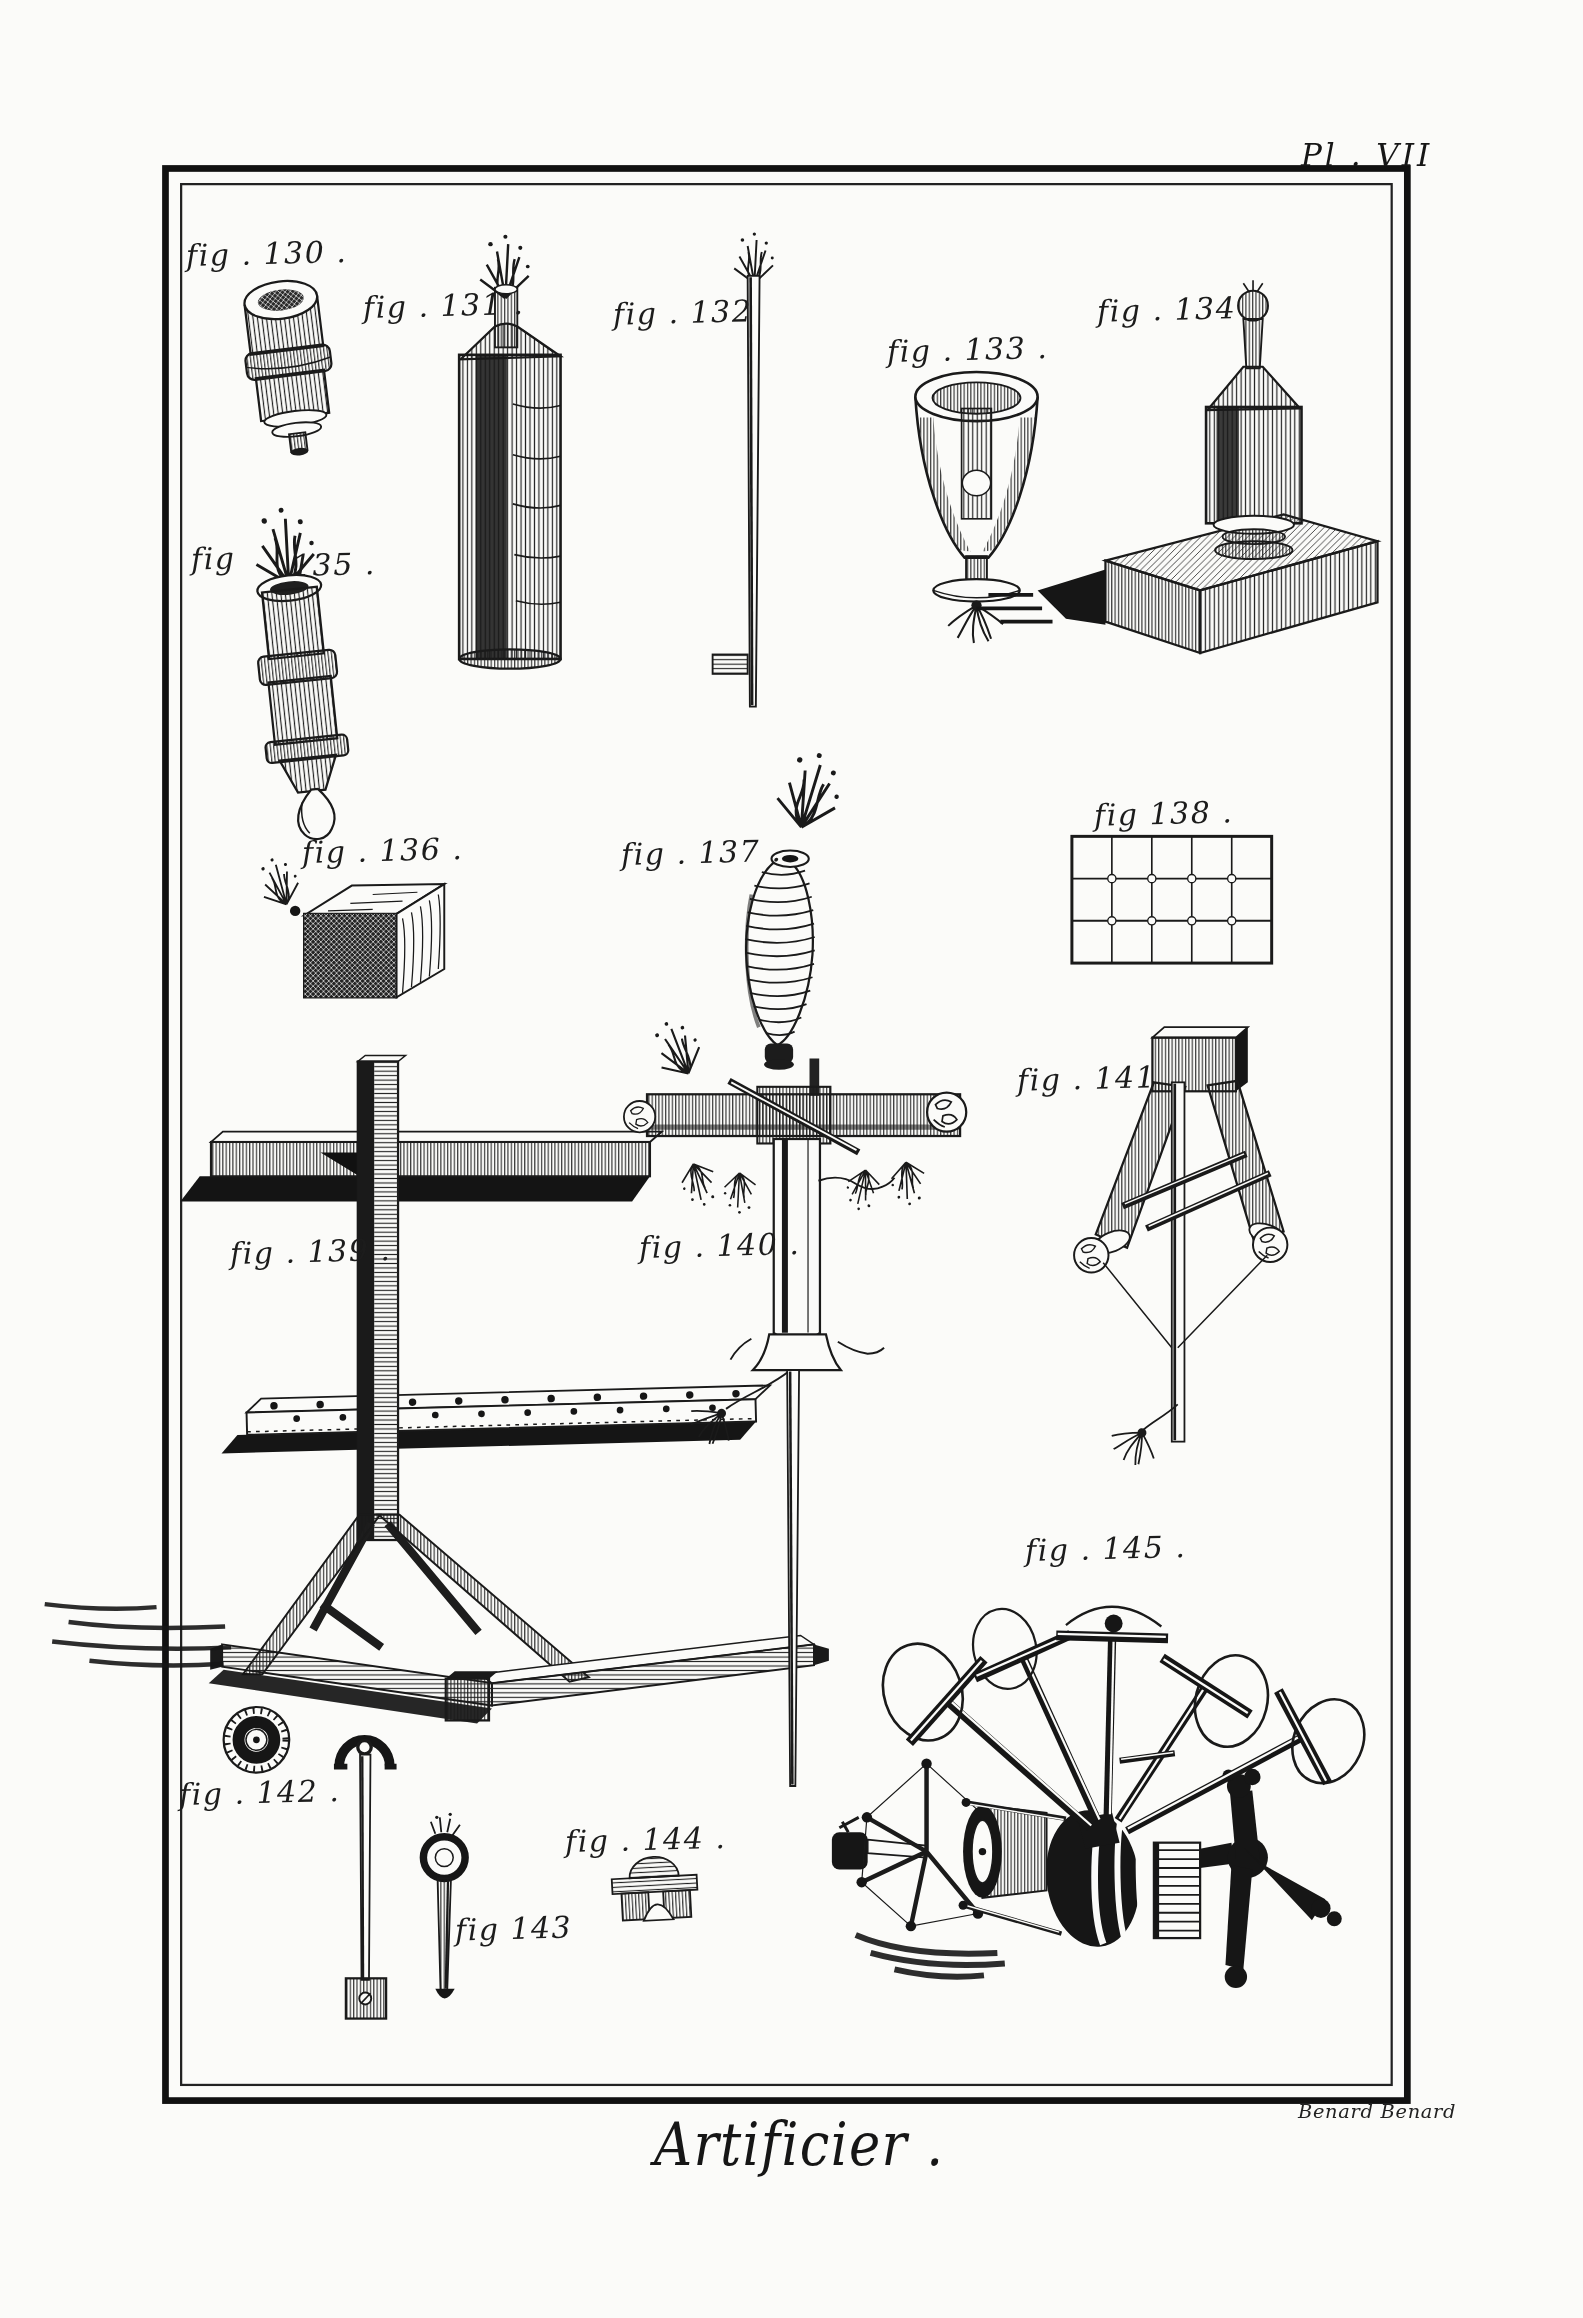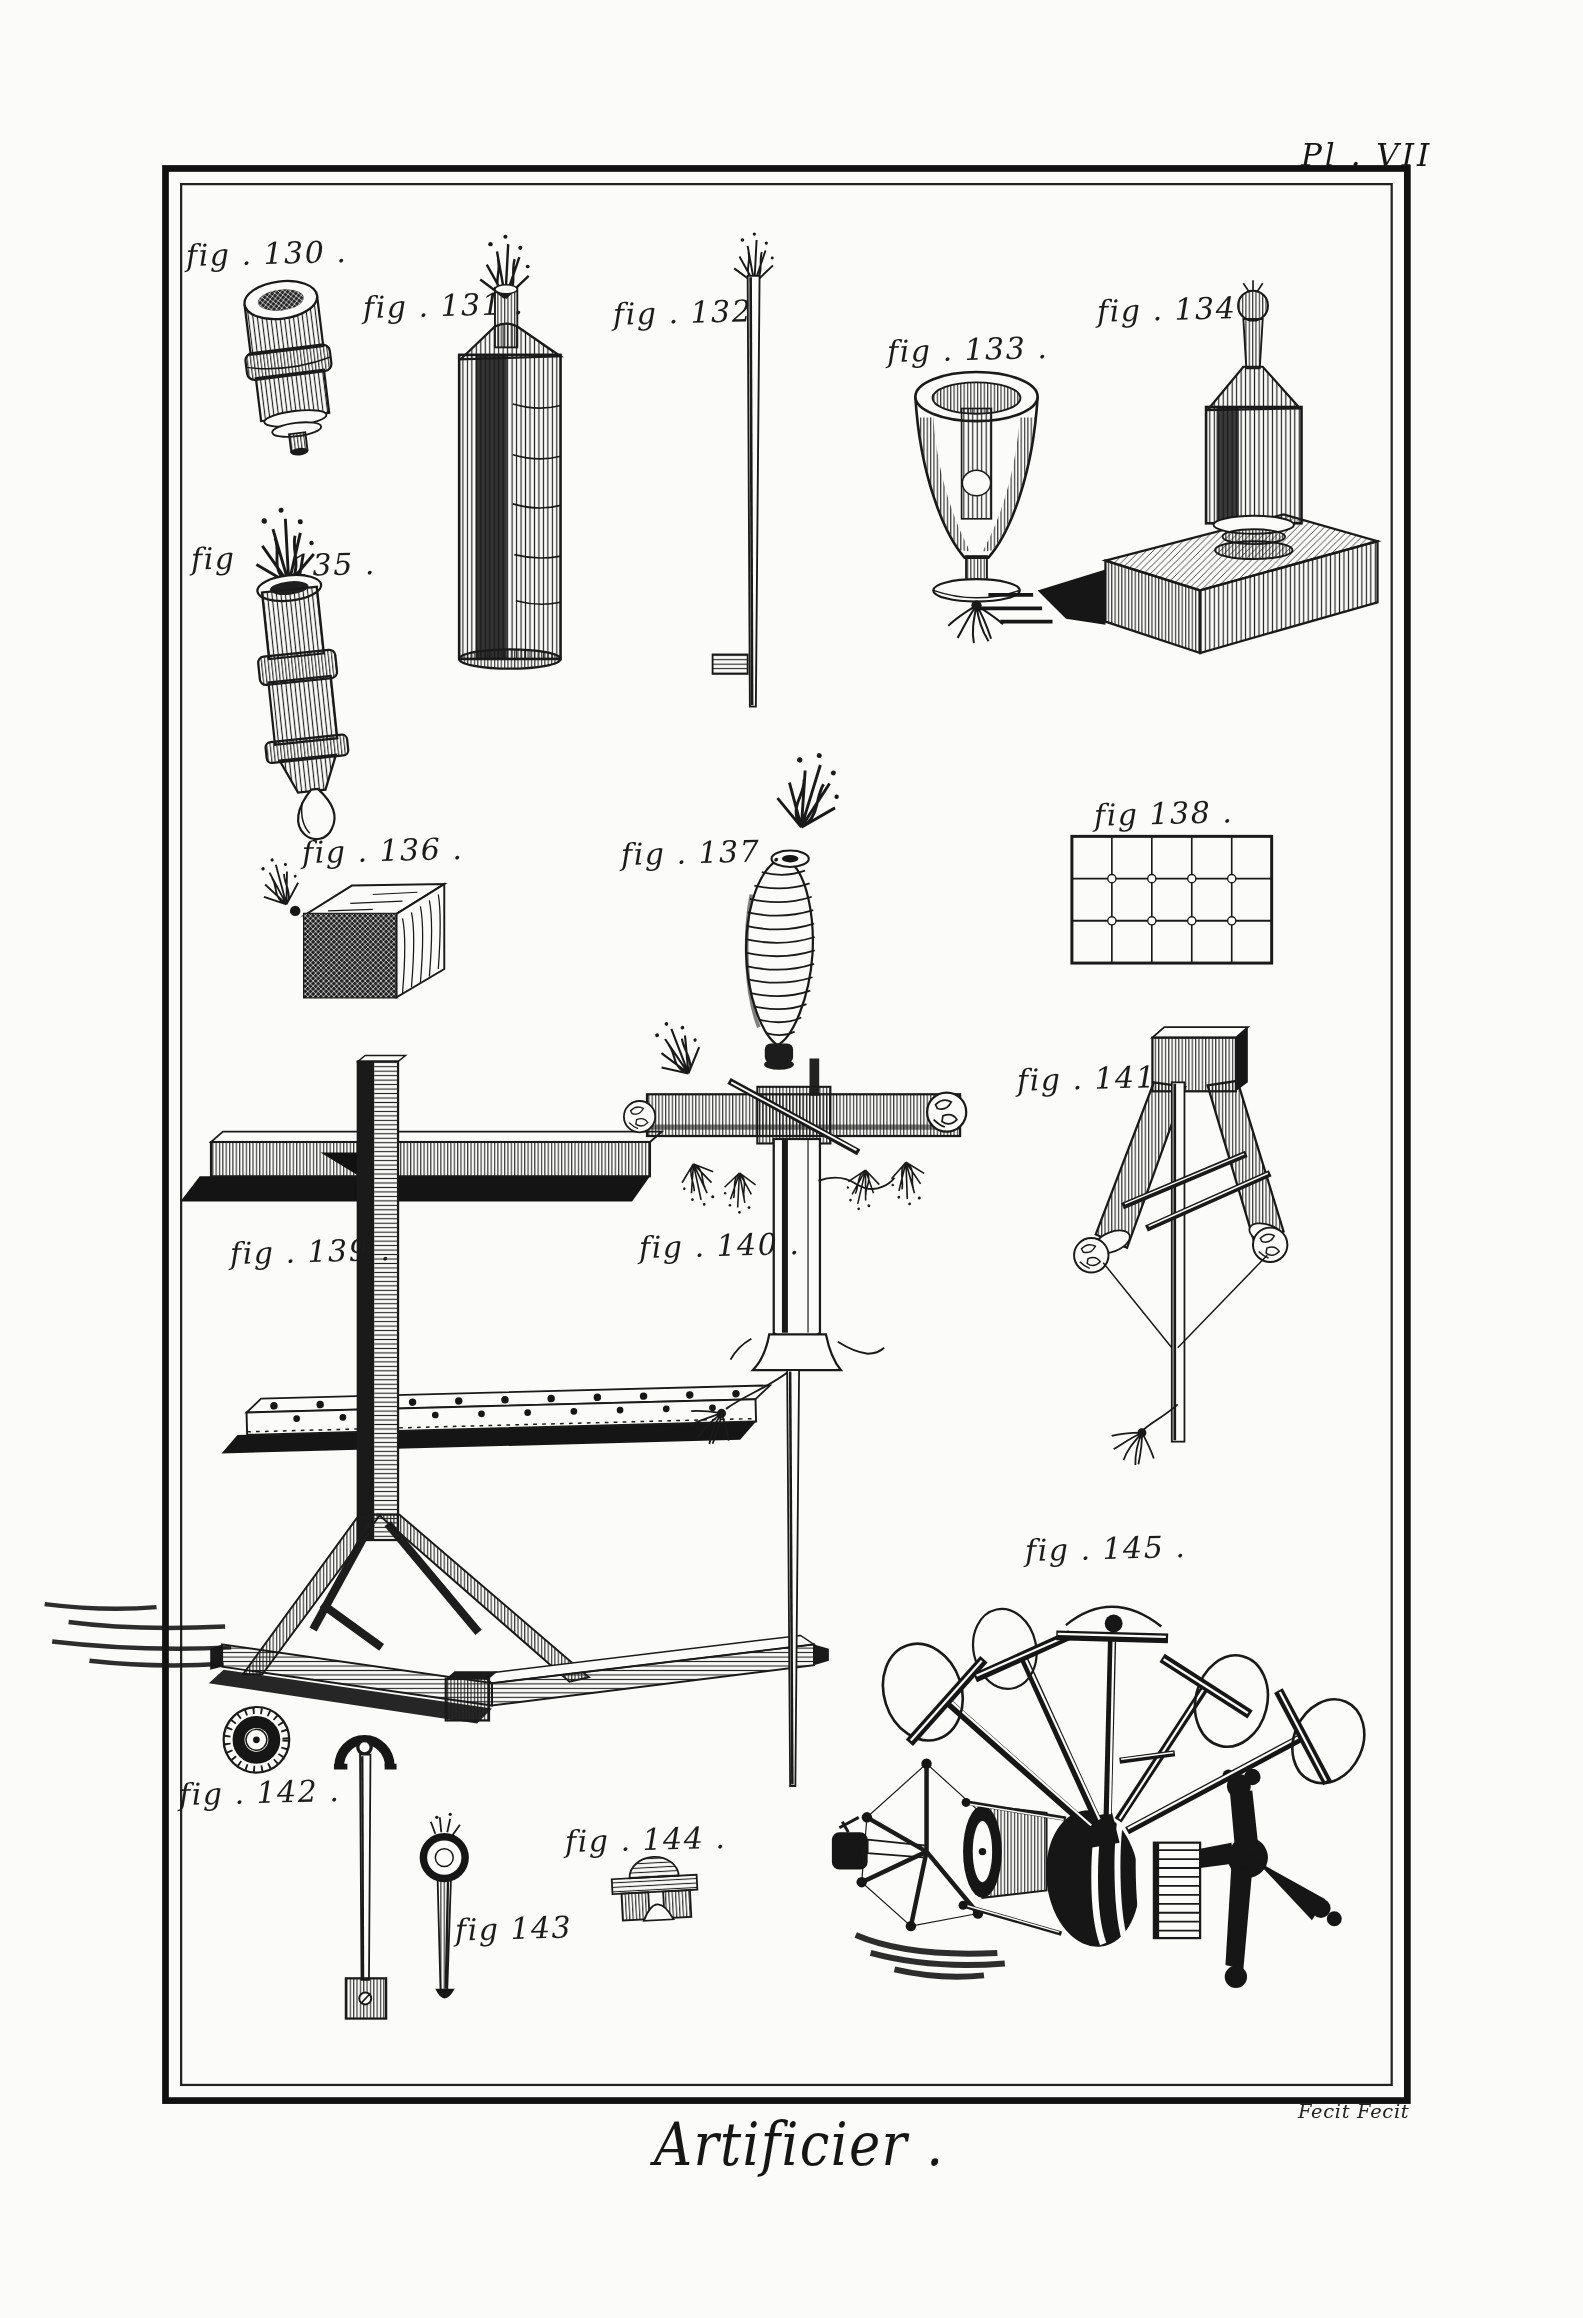--- a/index.html
+++ b/index.html
@@ -395,16 +395,16 @@
 <span class="flabel" style="left:1094px;top:796px">fig 138 .</span>
 <span class="flabel" style="left:230px;top:1234px">fig . 139 .</span>
 <span class="flabel" style="left:639px;top:1228px">fig . 140 .</span>
 <span class="flabel" style="left:1017px;top:1061px">fig . 141</span>
 <span class="flabel" style="left:179px;top:1775px">fig . 142 .</span>
 <span class="flabel" style="left:455px;top:1911px">fig 143</span>
 <span class="flabel" style="left:565px;top:1822px">fig . 144 .</span>
 <span class="flabel" style="left:1025px;top:1531px">fig . 145 .</span>
 
 <span class="plate-title">Artificier .</span>
-<span class="engraver">Fecit Fecit</span>
+<span class="engraver">Benard Benard</span>
 
 </div>
 
 
 </body></html>

